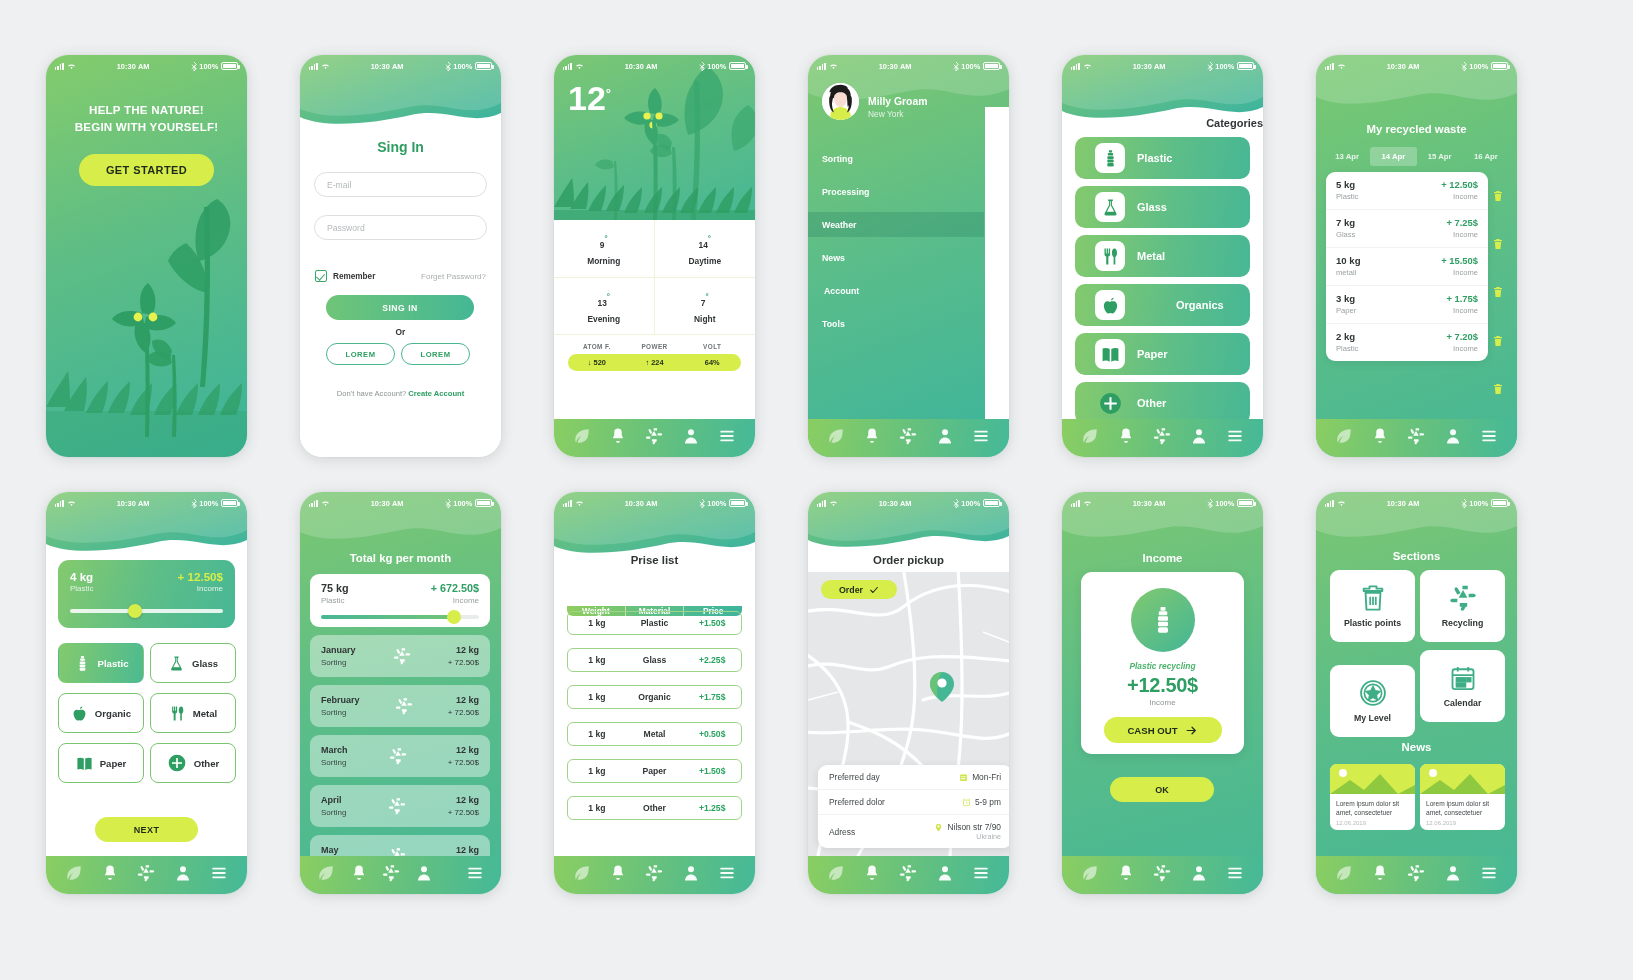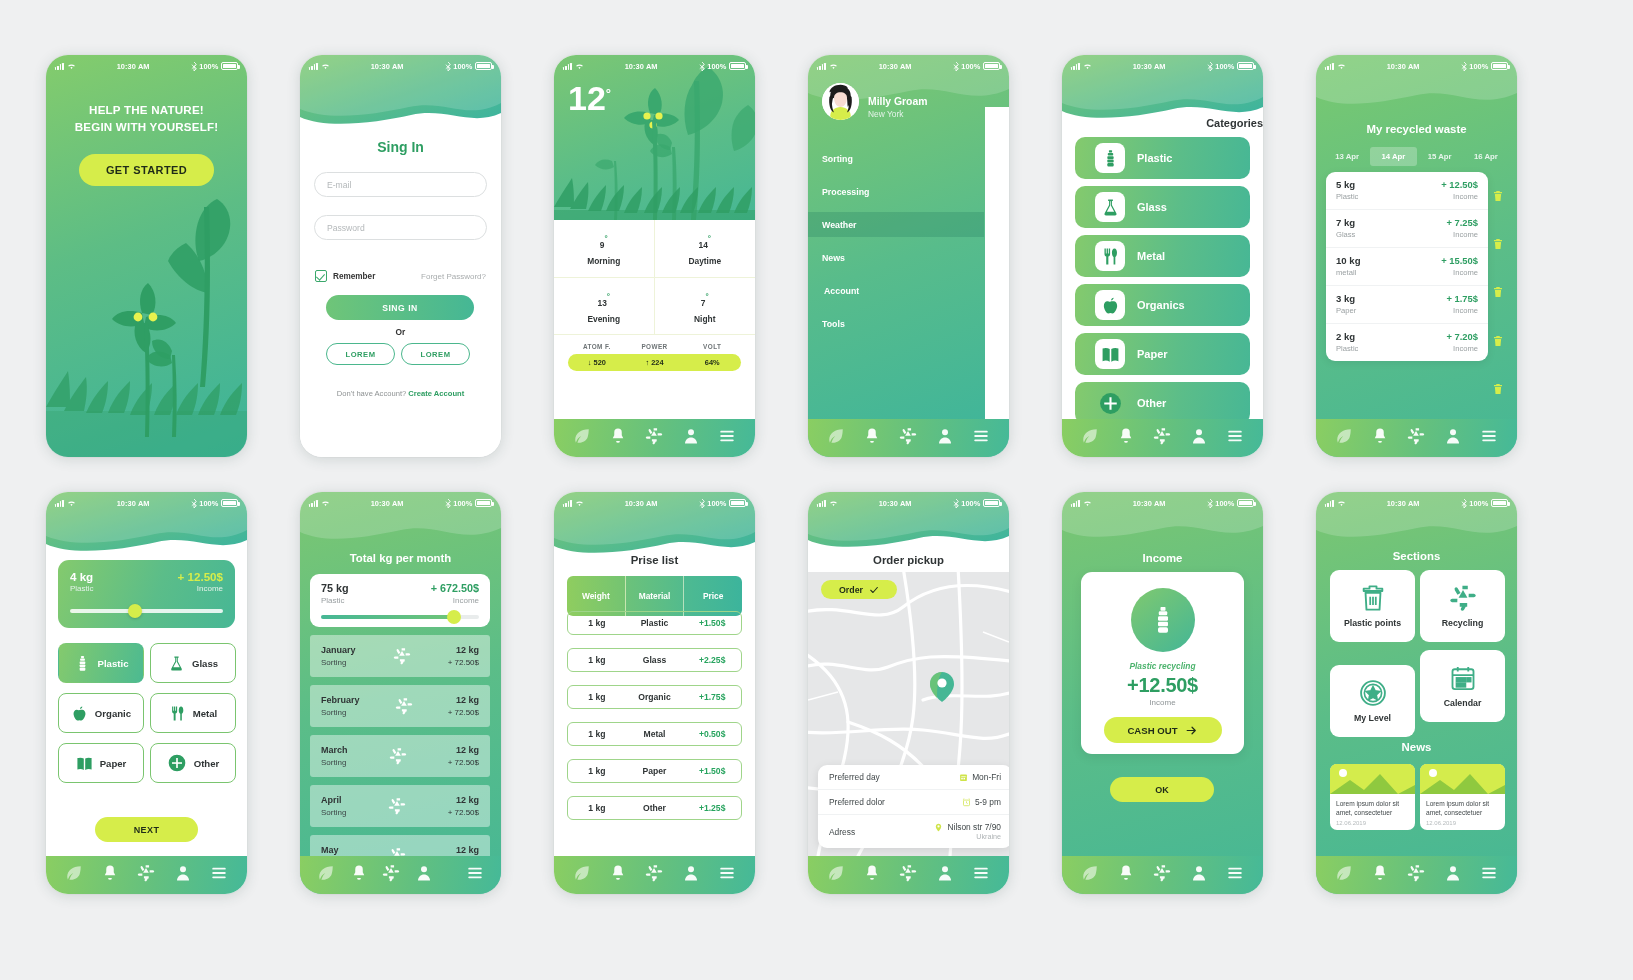--- a/index.html
+++ b/index.html
@@ -191,32 +191,32 @@
   .s8 .h2{position:absolute;top:60px;left:0;right:0;text-align:center;color:#fff;font-size:11.4px;font-weight:bold;z-index:6;}
   .s8 .top{position:absolute;top:82px;left:10px;width:180px;height:53px;background:#fff;border-radius:9px;padding:8px 11px;z-index:6;}
   .s8 .trow{display:flex;justify-content:space-between;}
   .s8 .tk{font-size:10.8px;font-weight:bold;color:#2f3435;line-height:13px;}
   .s8 .tl{font-size:8px;color:#9aa0a2;line-height:11px;}
   .s8 .tv{font-size:10.8px;font-weight:bold;color:#2e9e62;line-height:13px;text-align:right;}
   .s8 .sl2{position:relative;height:4px;border-radius:2px;background:#e9ecec;margin-top:9px;}
   .s8 .sl2 b{position:absolute;left:0;top:0;height:4px;border-radius:2px;
     background:linear-gradient(90deg,#46b795,#6fc578);}
   .s8 .sl2 i{position:absolute;top:-5px;width:14px;height:14px;border-radius:50%;background:#d6ed4a;}
-  .s8 .mrow{position:absolute;left:10px;width:180px;height:42px;border-radius:3px;
+  .s8 .mrow{position:absolute;left:10px;width:180px;height:42px;border-radius:9px;
     background:rgba(255,255,255,.42);display:flex;align-items:center;padding:0 11px;z-index:5;gap:12px;}
   .s8 .mleft b{display:block;font-size:9px;font-weight:bold;color:#2f3435;line-height:13px;}
   .s8 .mleft span{display:block;font-size:8px;color:#3d4748;line-height:12px;}
   .s8 .mic{flex:1;display:flex;justify-content:center;}
   .s8 .mic svg{width:18px;height:18px;fill:#fff;}
   .s8 .mright b{display:block;font-size:9px;font-weight:bold;color:#2f3435;line-height:13px;text-align:right;}
   .s8 .mright span{display:block;font-size:8px;color:#2f3435;line-height:12px;text-align:right;}
 
   
   .s9 .h2{position:absolute;top:62px;left:0;right:0;text-align:center;color:#2f3435;font-size:11.4px;font-weight:bold;z-index:6;}
-  .s9 .thead{position:absolute;top:84px;left:13px;width:175px;height:40px;border-radius:6px;overflow:hidden;display:flex;}
+  .s9 .thead{position:absolute;top:84px;left:13px;width:175px;height:40px;border-radius:6px;overflow:hidden;display:flex;align-items:flex-end;}
   .s9 .thead div{flex:1;display:flex;align-items:center;justify-content:center;color:#fff;
     font-size:8.4px;font-weight:bold;border-right:1px solid rgba(255,255,255,.5);}
   .s9 .thead div:last-child{border-right:none;}
   .s9 .thead div:nth-child(1){background:linear-gradient(90deg,#8fcd5f,#74c472);}
   .s9 .thead div:nth-child(2){background:linear-gradient(90deg,#6cc27a,#53bb8d);}
   .s9 .thead div:nth-child(3){background:linear-gradient(90deg,#4eba91,#3cb49c);}
   .s9 .prow{position:absolute;left:13px;width:175px;height:24px;border:1px solid #9fd58a;
     border-radius:6px;display:flex;align-items:center;}
   .s9 .prow span{flex:1;text-align:center;font-size:8.6px;font-weight:bold;color:#2f3435;}
   .s9 .prow span.p{color:#28a45f;}
@@ -722,21 +722,21 @@
         <span>Glass</span>
       </div>
       <div class="catrow" style="top:180px;">
         <span class="cattile">
             <svg>
               <use href="#i-cutlery"></use>
             </svg>
           </span>
         <span>Metal</span>
       </div>
-      <div class="catrow" style="top:229px;">
+      <div class="catrow" style="top:229px;gap:39px;">
         <span class="cattile">
             <svg>
               <use href="#i-apple"></use>
             </svg>
           </span>
         <span>Organics</span>
       </div>
       <div class="catrow" style="top:278px;">
         <span class="cattile">
             <svg>

